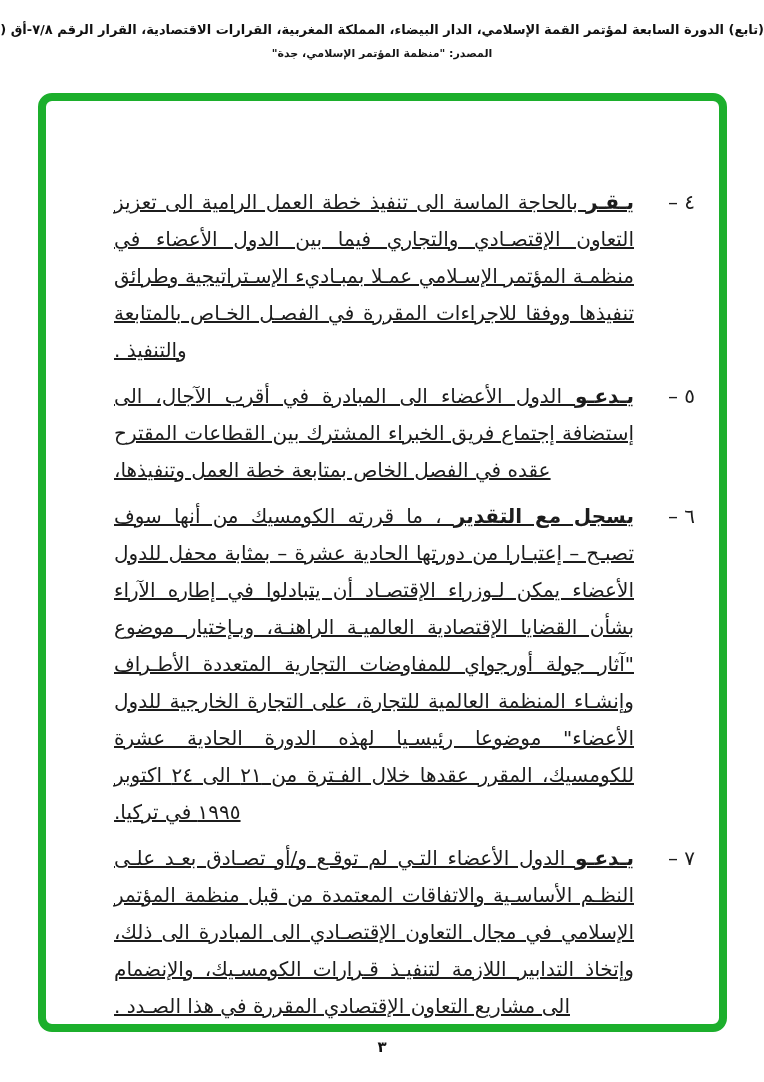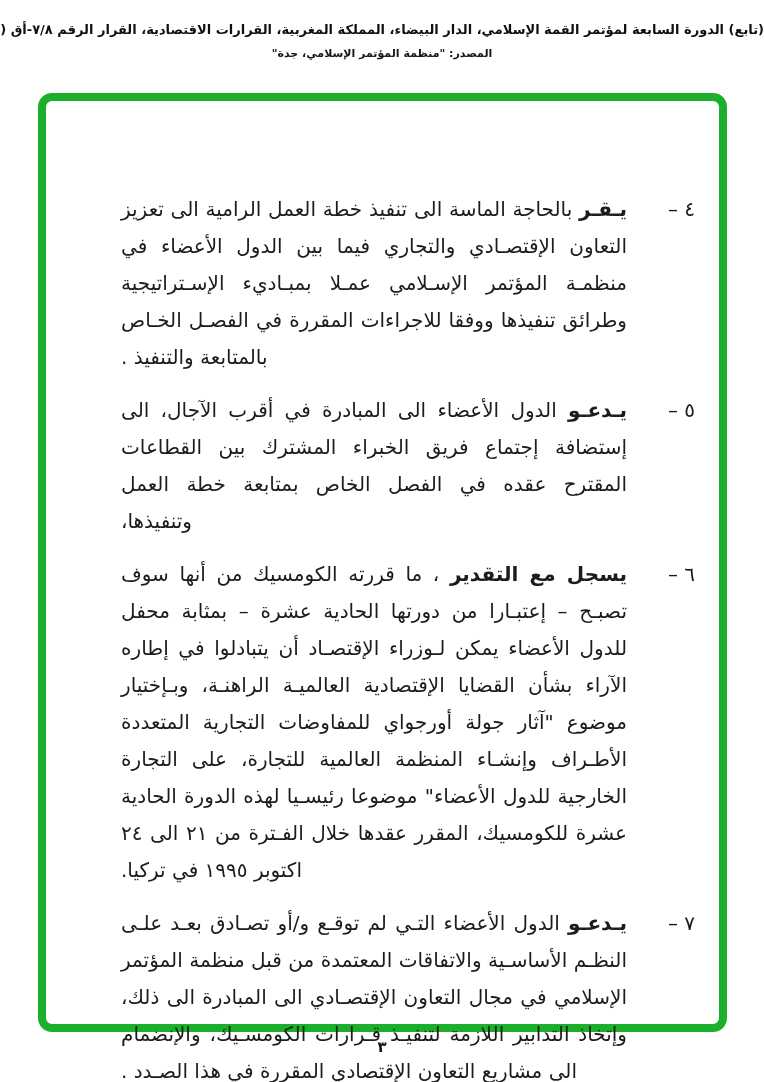--- a/index.html
+++ b/index.html
@@ -33,23 +33,24 @@
     direction:rtl;
     font-size:20px; line-height:37px;
     color:#1c1c1c;
   }
   .item { position:relative; padding-right:52px; }
   .marker {
     position:absolute; right:0; top:0;
     white-space:nowrap;
   }
   .item-body {
-    margin:16px;
+    margin:9px;
     text-align:justify;
     text-align-last:left;
+    text-decoration:underline;
   }
   .item-body b { font-weight:bold; }
   .pagenum {
     position:absolute; top:1038px; left:0; right:0;
     text-align:center;
     font-size:15px; font-weight:bold; color:#111;
   }
 </style>
 </head>
 <body>

